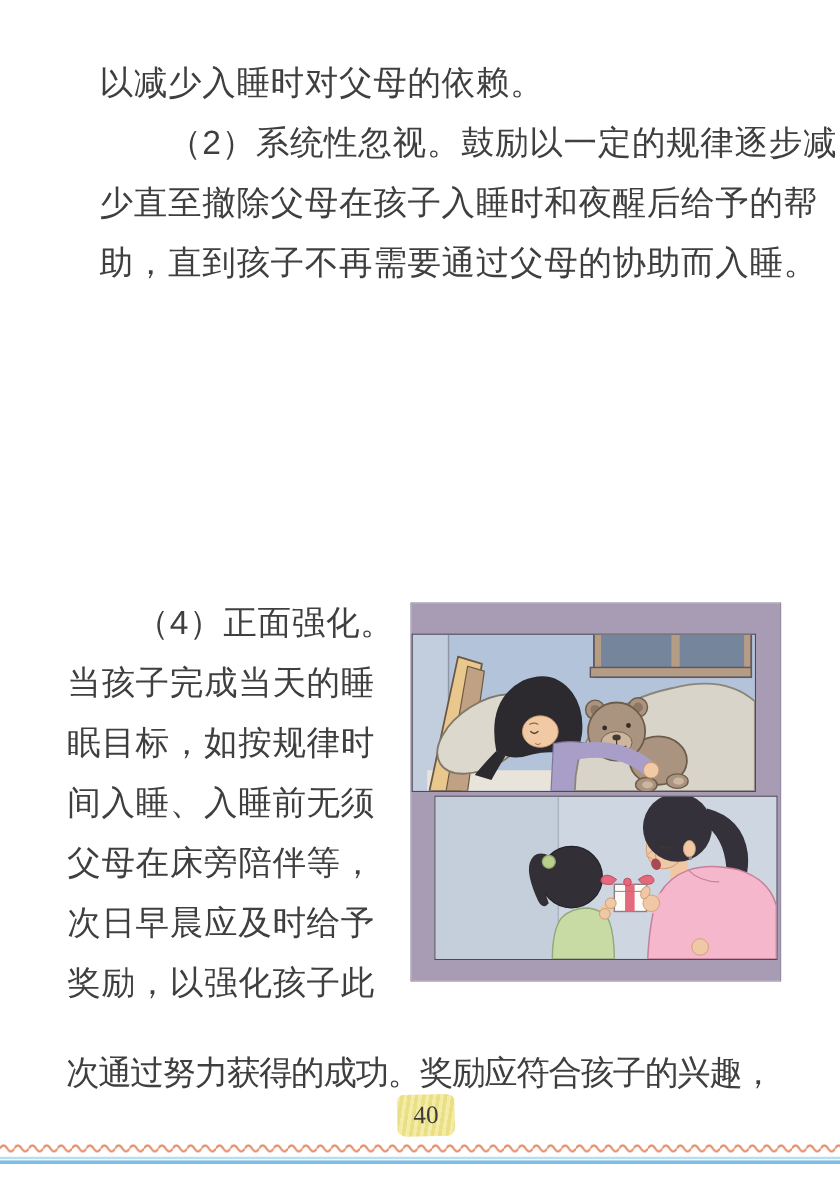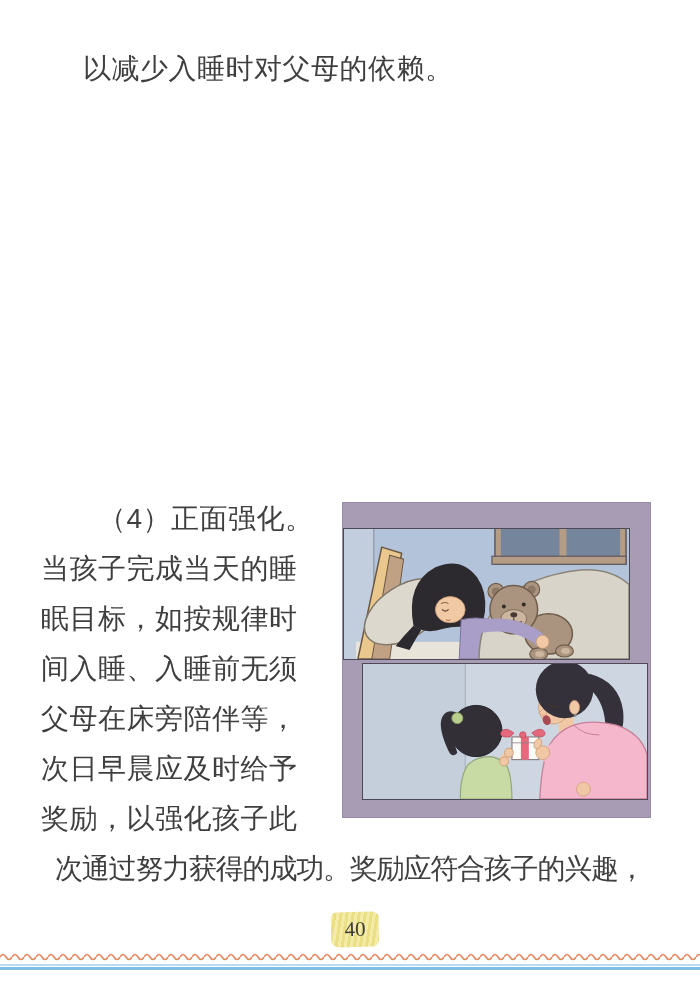--- a/index.html
+++ b/index.html
@@ -3,22 +3,22 @@
 <meta charset="utf-8">
 <style>
   html,body{margin:0;padding:0;}
   body{width:700px;height:996px;background:#ffffff;font-family:"Liberation Sans",sans-serif;}
   .page{position:relative;width:700px;height:996px;background:#ffffff;overflow:hidden;}
 
   
   .para{font-size:28px;line-height:50px;color:#3f3f3f;letter-spacing:0.5px;white-space:nowrap;}
   .indent{text-indent:57px;}
   .text-main{position:absolute;left:55px;top:44px;width:600px;margin-left:28px;}
-  .text-col{position:absolute;left:41px;top:494px;width:292px;}
-  .text-wide{position:absolute;left:55px;top:844px;width:600px;letter-spacing:-1.2px;}
+  .text-col{position:absolute;left:56px;top:494px;width:292px;}
+  .text-wide{position:absolute;left:55px;top:869px;width:600px;letter-spacing:-1.2px;}
 
   
   .illu{position:absolute;left:343px;top:503px;width:307px;height:314px;background:#a89bb4;outline:1px solid #978ba6;}
   .panel{position:absolute;border:1.5px solid #4e4956;box-sizing:border-box;display:block;}
   .panel-top{left:0;top:25px;width:287px;height:132px;background:#b3c3da;}
   .panel-bottom{left:19px;top:160px;width:286px;height:137px;background:#cdd6e1;}
 
   
   .badge{position:absolute;left:331px;top:912px;width:48px;height:35px;
          background:repeating-linear-gradient(100deg,#f4eba6 0 3px,#ebdf85 3px 6px);
@@ -30,20 +30,21 @@
   .rule-light{top:964px;height:2px;background:#b9dcf0;}
   .rule-strong{top:967px;height:3px;background:#7fbde4;}
 </style>
 </head>
 <body>
 
 <div class="page">
 
   <div class="para text-main">
     <div>以减少入睡时对父母的依赖。</div>
+    <div class="indent">（2）系统性忽视。鼓励以一定的规律逐步减<br>少直至撤除父母在孩子入睡时和夜醒后给予的帮<br>助，直到孩子不再需要通过父母的协助而入睡。</div>
   </div>
 
   <div class="para text-col indent">（4）正面强化。<br>当孩子完成当天的睡<br>眠目标，如按规律时<br>间入睡、入睡前无须<br>父母在床旁陪伴等，<br>次日早晨应及时给予<br>奖励，以强化孩子此</div>
   <div class="para text-wide">次通过努力获得的成功。奖励应符合孩子的兴趣，</div>
 
   <div class="illu">
 
     <svg class="panel panel-top" viewBox="0 0 287 129" preserveAspectRatio="none">
       <rect x="0" y="0" width="287" height="129" fill="#b3c3da"></rect>
       <rect x="0" y="0" width="30" height="129" fill="#c2cdde"></rect>

